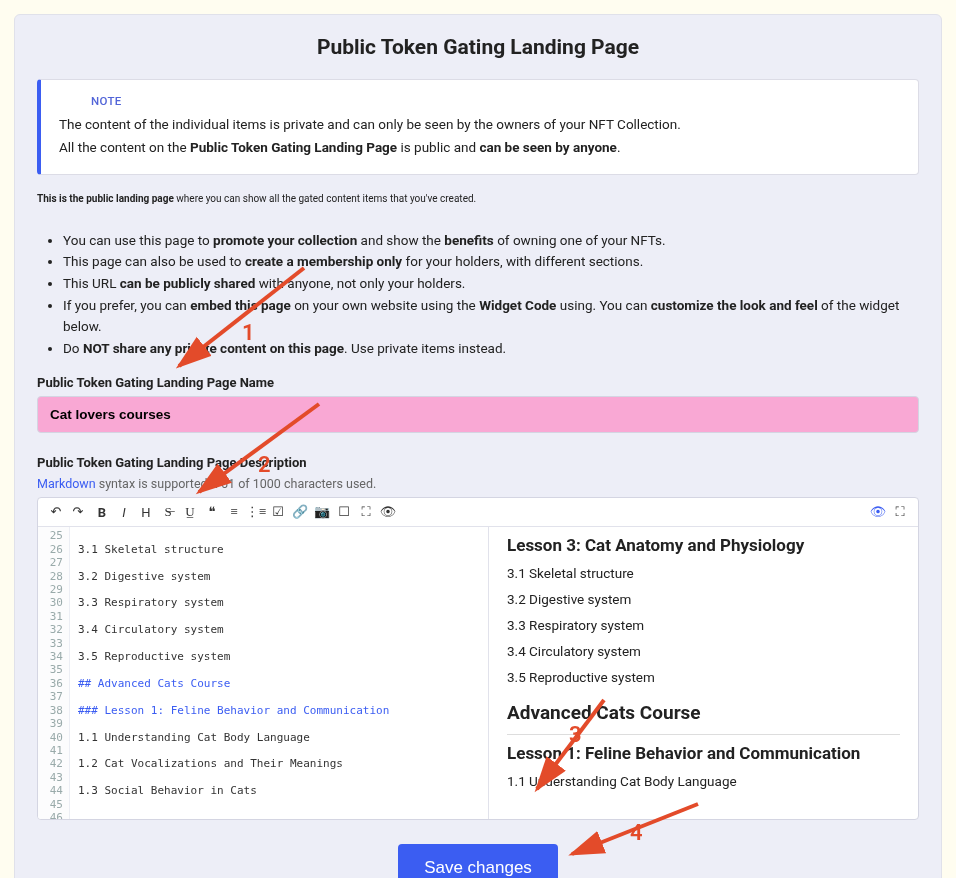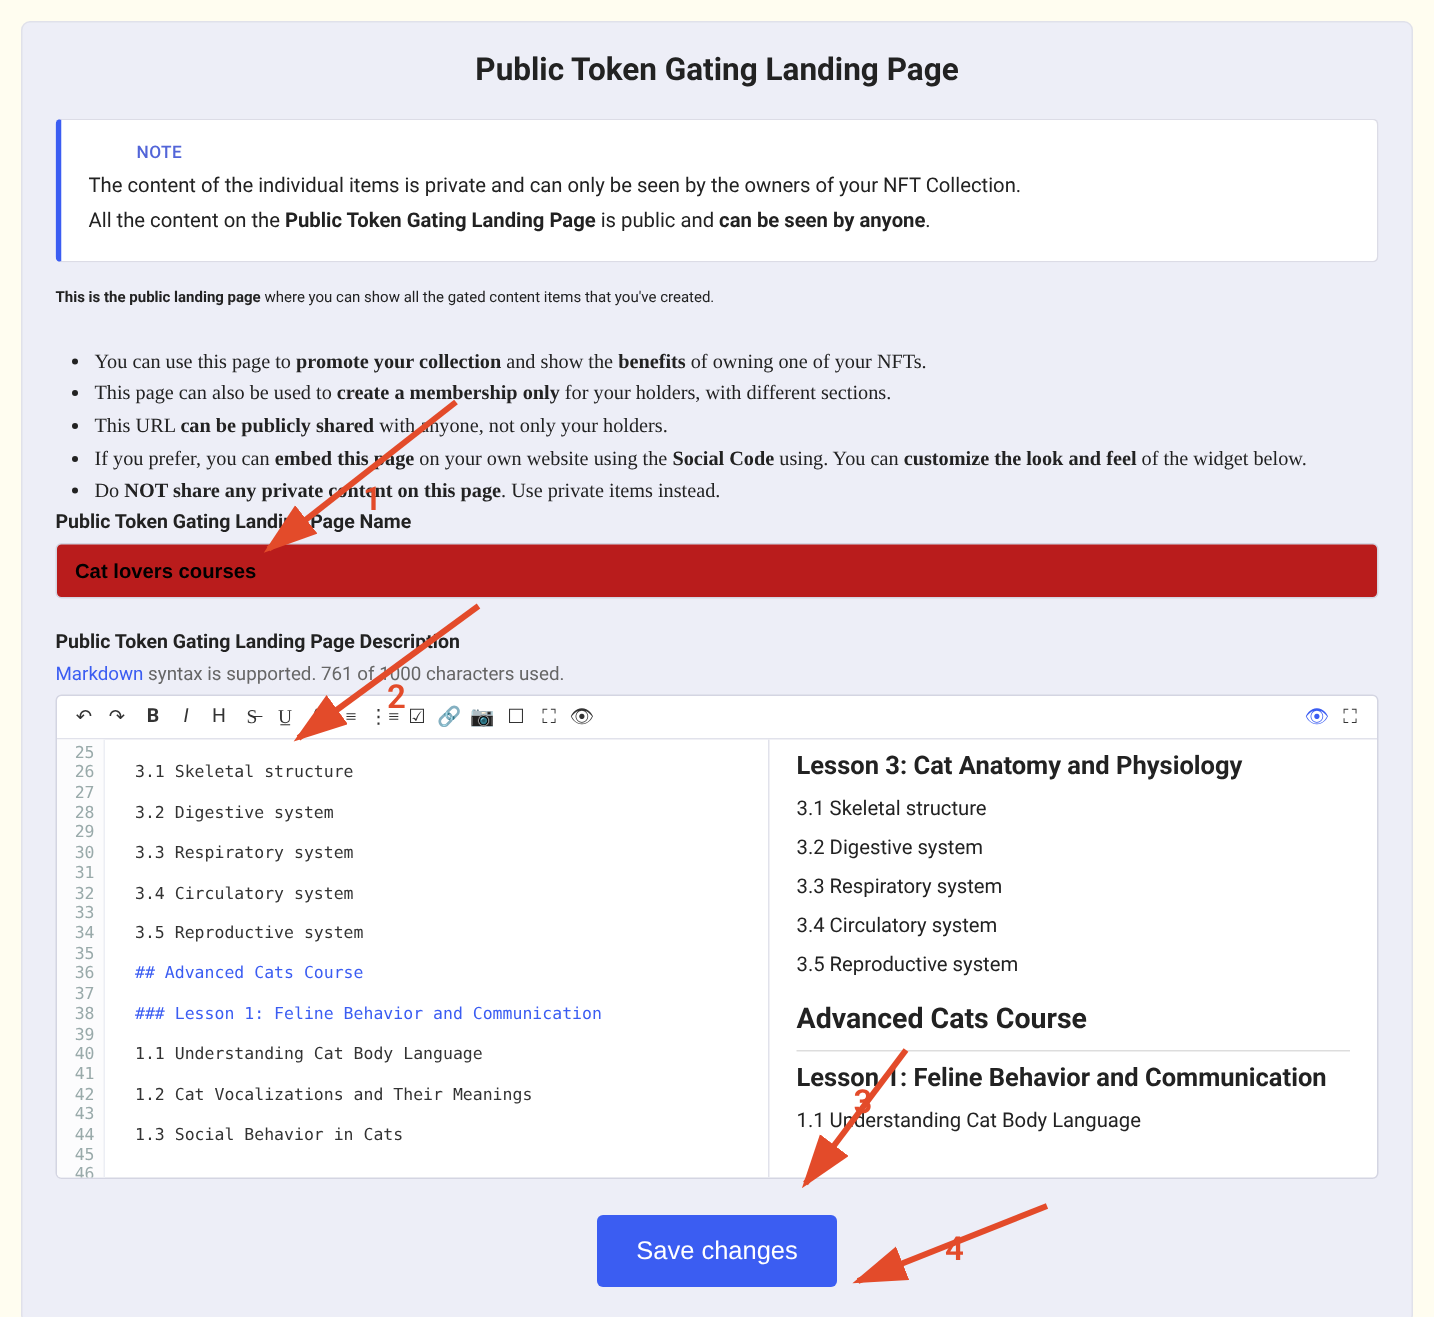--- a/index.html
+++ b/index.html
@@ -34,31 +34,31 @@
   .note-box .note-label {
     color: #5265d8;
     font-size: 11.5px;
     letter-spacing: 0.3px;
     margin-bottom: 6px;
     font-weight: 500;
     padding-left: 32px;
   }
   .note-box p { font-size: 13.5px; line-height: 1.55; margin-bottom: 2px; }
   .desc-p { font-size: 10px; margin-bottom: 26px; }
-  ul.bullets { list-style: disc; padding-left: 26px; margin-bottom: 3px; font-family: Liberation Serif, serif; }
+  ul.bullets { list-style: disc; padding-left: 26px; margin-bottom: 16px; }
   ul.bullets li { font-size: 13.5px; line-height: 1.6; }
   .field-label { font-weight: 700; font-size: 13px; margin-bottom: 6px; display:block; }
   .text-input {
     width: 100%;
     border: 1px solid #d4d5e2;
     border-radius: 4px;
     padding: 10px 12px;
     font-size: 13.5px;
     font-weight: 600;
-    background: #b91c1c;
+    background: #f9a8d4;
     margin-bottom: 22px;
   }
   .markdown-hint { font-size: 12.5px; color: #666; margin-bottom: 6px; }
   .markdown-hint a { color: #3b5df2; text-decoration: none; }
   .editor-wrap {
     border: 1px solid #d4d5e2;
     border-radius: 4px;
     background: #fff;
     overflow: hidden;
   }
@@ -77,21 +77,21 @@
     width: 20px;
     height: 20px;
     font-size: 13px;
     font-family: Georgia, serif;
     cursor: pointer;
     color: #333;
   }
   .toolbar .tbtn.sep { margin-left: 2px; }
   .toolbar .spacer { flex: 1; }
   .toolbar .tbtn.blue { color: #3b5df2; }
-  .editor-body { display: flex; height: 292px; gap: 12px; }
+  .editor-body { display: flex; height: 292px; }
   .line-col {
     width: 32px;
     text-align: right;
     padding: 2px 6px 2px 2px;
     background: #fcfcfd;
     border-right: 1px solid #eceef4;
     font-family: Menlo, Consolas, monospace;
     font-size: 11px;
     color: #9aa;
     line-height: 1.22;
@@ -153,21 +153,21 @@
   </div>
 
   <p class="desc-p">
     <b>This is the public landing page</b><span> where you can show all the gated content items that you've created.</span>
   </p>
 
   <ul class="bullets">
     <li><span>You can use this page to </span><b>promote your collection</b><span> and show the </span><b>benefits</b><span> of owning one of your NFTs.</span></li>
     <li><span>This page can also be used to </span><b>create a membership only</b><span> for your holders, with different sections.</span></li>
     <li><span>This URL </span><b>can be publicly shared</b><span> with anyone, not only your holders.</span></li>
-    <li><span>If you prefer, you can </span><b>embed this page</b><span> on your own website using the </span><b>Social Code</b><span> using. You can </span><b>customize the look and feel</b><span> of the widget below.</span></li>
+    <li><span>If you prefer, you can </span><b>embed this page</b><span> on your own website using the </span><b>Widget Code</b><span> using. You can </span><b>customize the look and feel</b><span> of the widget below.</span></li>
     <li><span>Do </span><b>NOT share any private content on this page</b><span>. Use private items instead.</span></li>
   </ul>
 
   <label class="field-label">Public Token Gating Landing Page Name</label>
   <input class="text-input" type="text" value="Cat lovers courses" style="">
 
   <label class="field-label">Public Token Gating Landing Page Description</label>
   <div class="markdown-hint">
     <a href="#">Markdown</a><span> syntax is supported. 761 of 1000 characters used.</span>
   </div>

